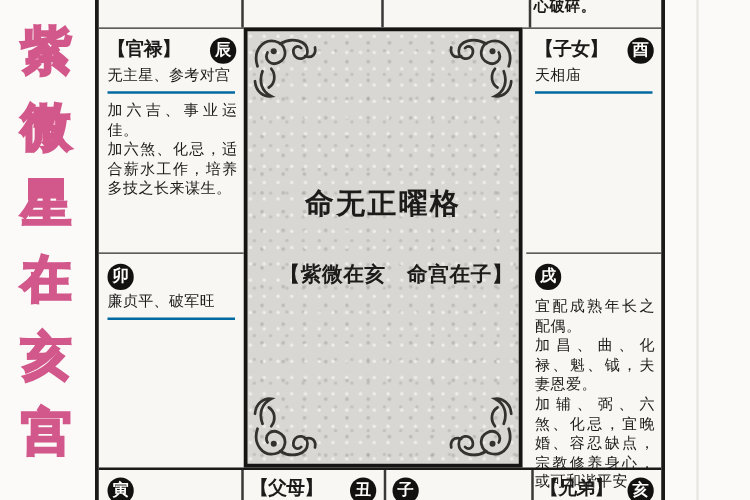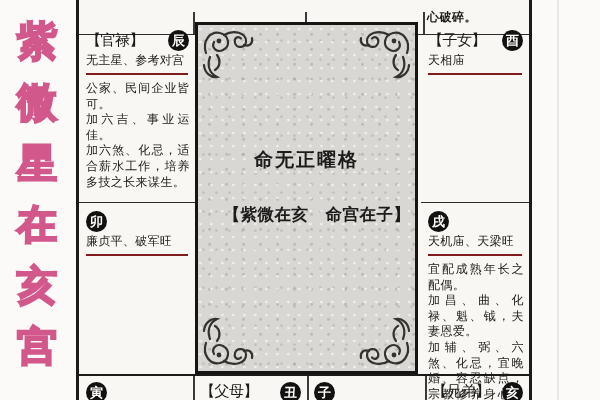--- a/index.html
+++ b/index.html
@@ -19,56 +19,56 @@
     font-weight:bold;font-size:40px;line-height:41px;text-align:center;
     color:#f2a9c4;-webkit-text-stroke:2.2px #d2578b;
   }
   
   .grid{
     position:absolute;left:76px;top:0;width:456px;height:400px;
     border-left:3px solid #1b1a18;border-right:3px solid #1b1a18;
     background:#f8f7f3;box-sizing:border-box;
   }
   .row-top{
-    position:absolute;left:0;top:12px;width:450px;height:22px;
+    position:absolute;left:0;top:0;width:450px;height:22px;
     border-bottom:1.5px solid #2c2b29;
   }
   .vdiv{position:absolute;top:0;width:1.5px;background:#3a3937;}
   .row-top .vdiv{height:22px;}
   .cut-text{
     position:absolute;top:-3px;font-size:12px;letter-spacing:.5px;
     font-weight:bold;
   }
   
   .cell{position:absolute;box-sizing:border-box;}
   .cell.rt{border-top:1.5px solid #2c2b29;}
   .cell-head{display:flex;justify-content:space-between;align-items:flex-start;
     padding:8px 6px 0 7px;}
-  .cell-name{font-weight:normal;font-size:15px;letter-spacing:-.5px;line-height:20px;}
+  .cell-name{font-weight:bold;font-size:15px;letter-spacing:-.5px;line-height:20px;}
   .branch{
     width:21px;height:21px;border-radius:50%;background:#121110;color:#fdfdfb;
     font-size:13px;line-height:21px;text-align:center;font-weight:bold;flex:0 0 auto;
     font-family:"DejaVu Sans",sans-serif;
   }
-  .stars{margin:1px 7px 0 7px;padding-bottom:4px;border-bottom:2px solid #7f1d1d;
+  .stars{margin:1px 7px 0 7px;padding-bottom:4px;border-bottom:2px solid #0369a1;
     font-size:12px;letter-spacing:.3px;}
   .body{padding:6px 5px 0 7px;font-size:12px;line-height:15.6px;
     letter-spacing:.4px;text-align:justify;}
   
   .center-panel{
     position:absolute;left:116px;top:22px;width:223px;height:352px;
     box-sizing:border-box;border:3px solid #161513;
     background-color:#d8d7d3;
     background-image:
       radial-gradient(circle at 22% 31%, rgba(255,255,255,.55) 1px, transparent 1.7px),
       radial-gradient(circle at 68% 62%, rgba(118,116,110,.28) 1px, transparent 1.9px),
       radial-gradient(circle at 42% 82%, rgba(118,116,110,.22) 1px, transparent 1.6px);
     background-size:11px 13px,17px 15px,13px 19px;
   }
-  .center-title{margin-top:122px;text-align:center;font-size:19px;font-weight:bold;
+  .center-title{margin-top:122px;text-align:center;font-size:23px;font-weight:bold;
     letter-spacing:2px;}
   .center-sub{margin-top:31px;text-align:center;font-size:16.5px;font-weight:bold;
     letter-spacing:.5px;padding-left:21px;}
   .orn{position:absolute;width:56px;height:52px;}
   .orn.tl{top:2px;left:2px;}
   .orn.tr{top:2px;right:2px;transform:scaleX(-1);}
   .orn.bl{bottom:2px;left:2px;transform:scaleY(-1);}
   .orn.br{bottom:2px;right:2px;transform:scale(-1,-1);}
   
   .row-bottom{
@@ -122,21 +122,20 @@
       <div class="cut-text" style="left:348px">心破碎。</div>
     </div>
 
     <div class="cell" style="left:0;top:22px;width:116px;height:180px">
       <div class="cell-head">
         <span class="cell-name">【官禄】</span>
         <span class="branch">辰</span>
       </div>
       <div class="stars">无主星、参考对宫</div>
       <div class="body">
-          <div>公家、民间企业皆可。</div>
           <div>加六吉、事业运佳。</div>
           <div>加六煞、化忌，适合薪水工作，培养多技之长来谋生。</div>
         </div>
     </div>
 
     <div class="cell rt" style="left:0;top:202px;width:116px;height:172px">
       <div class="cell-head">
         <span class="branch">卯</span>
       </div>
       <div class="stars">廉贞平、破军旺</div>
@@ -147,21 +146,20 @@
         <span class="cell-name">【子女】</span>
         <span class="branch">酉</span>
       </div>
       <div class="stars">天相庙</div>
     </div>
 
     <div class="cell rt" style="left:342px;top:202px;width:108px;height:172px">
       <div class="cell-head">
         <span class="branch">戌</span>
       </div>
-      <div class="stars">天机庙、天梁旺</div>
       <div class="body">
           <div>宜配成熟年长之配偶。</div>
           <div>加昌、曲、化禄、魁、钺，夫妻恩爱。</div>
           <div>加辅、弼、六煞、化忌，宜晚婚、容忍缺点，宗教修养身心，或可和谐平安。</div>
         </div>
     </div>
 
     <div class="center-panel">
       <svg class="orn tl" viewBox="0 0 56 52">
           <use href="#corner-orn"></use>

